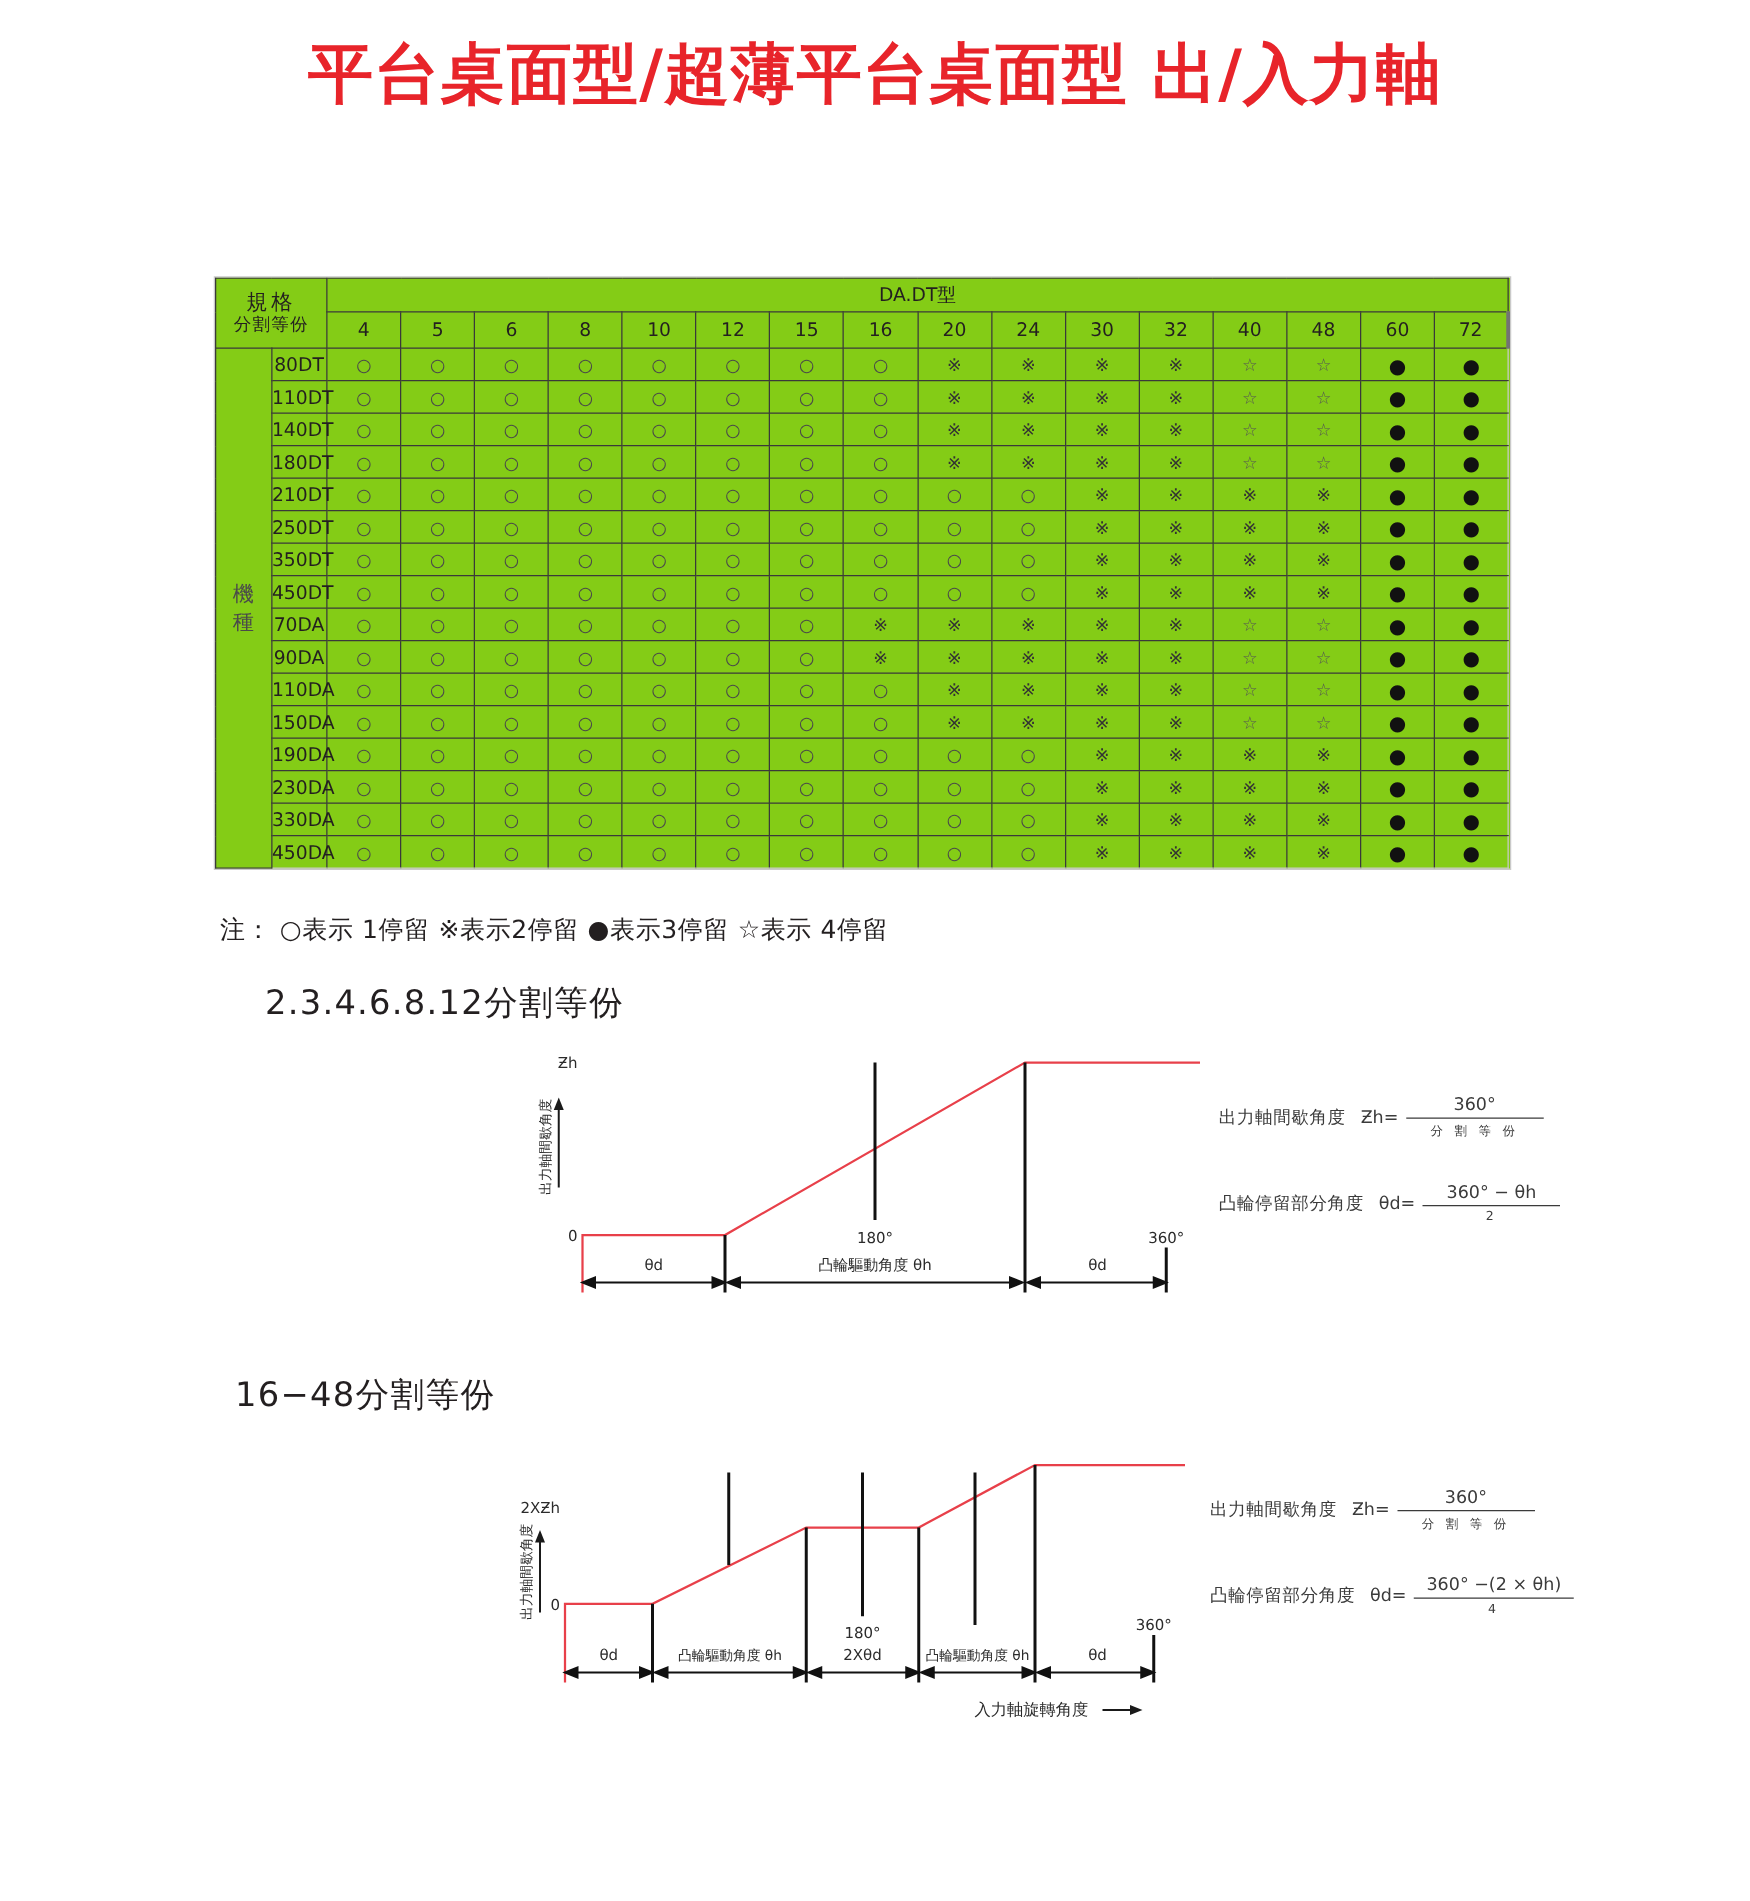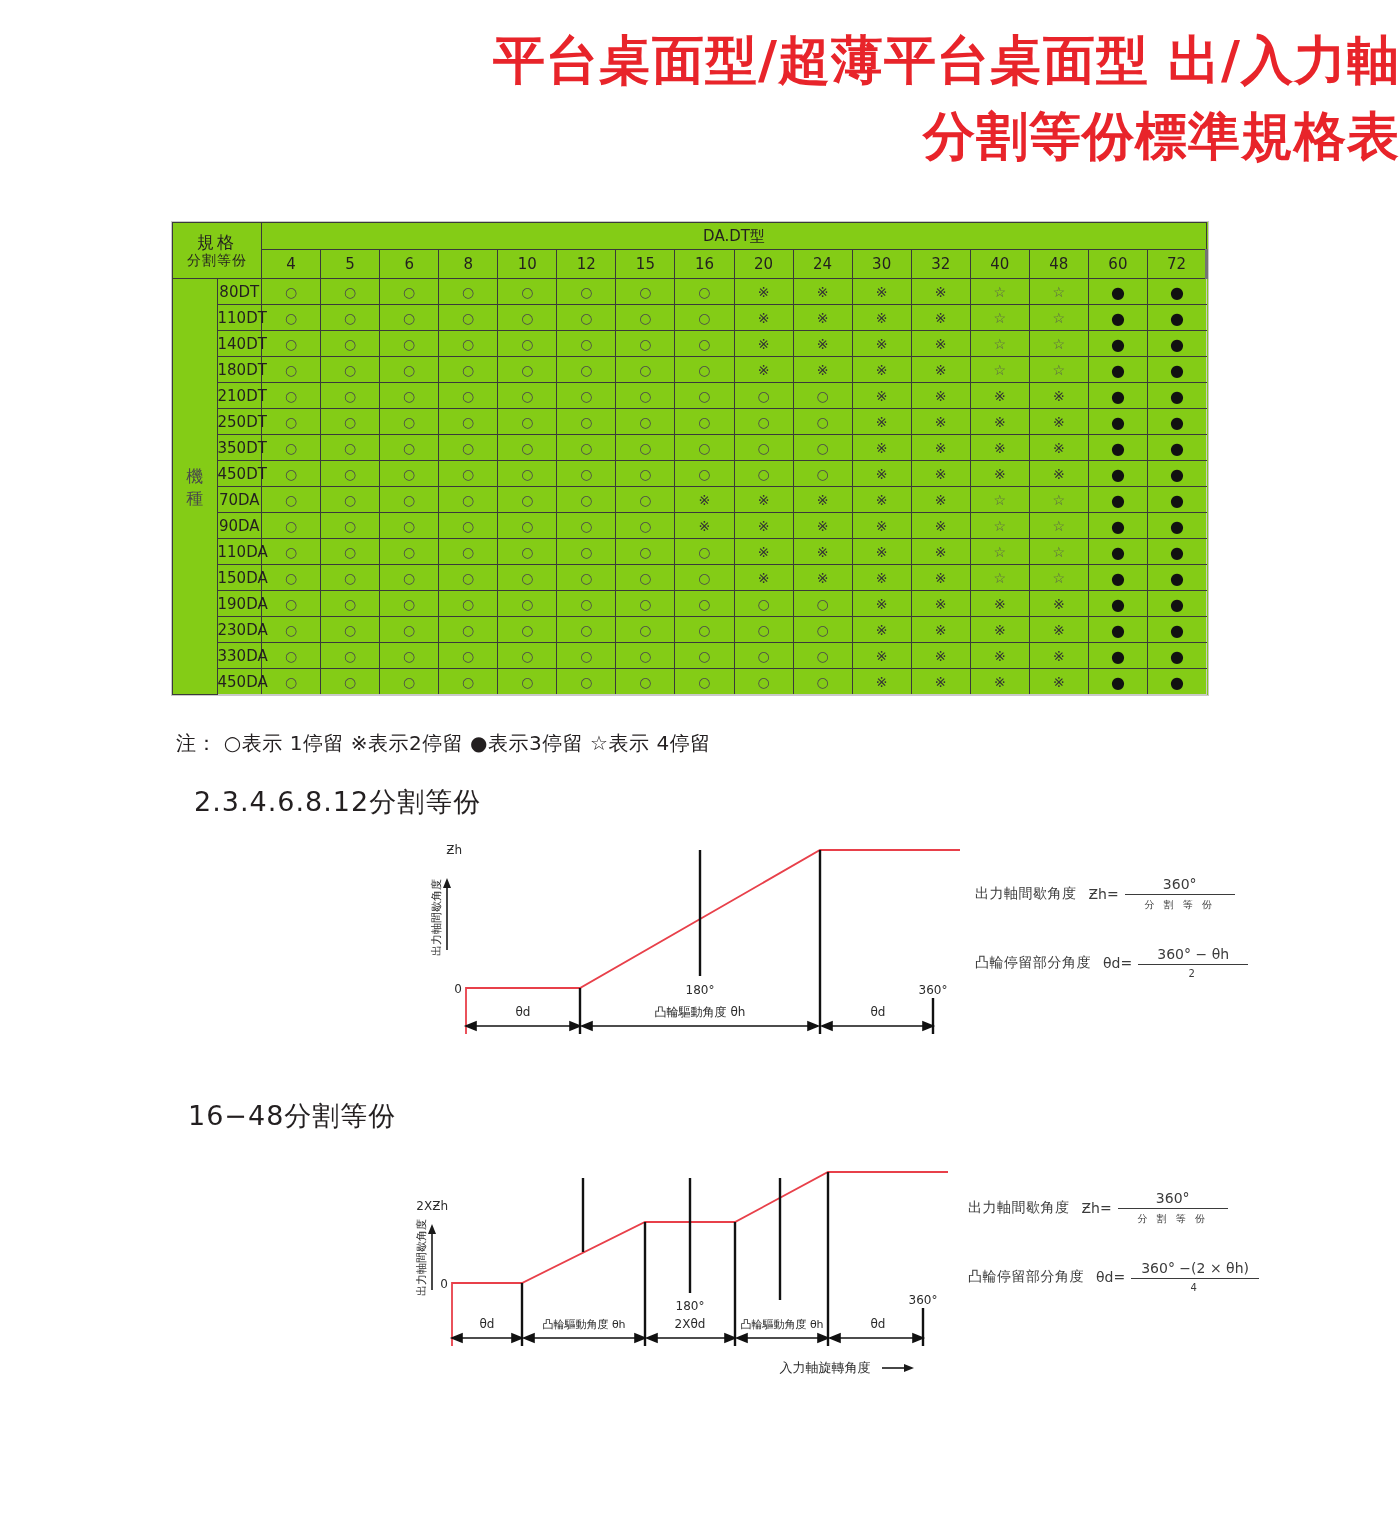--- a/index.html
+++ b/index.html
@@ -24,21 +24,20 @@
     width: 1400px;
     text-align: center;
   }
   #title-block .tline {
     color: #e8242a;
     font-weight: bold;
     font-size: 52px;
     line-height: 76px;
     letter-spacing: 1px;
     white-space: nowrap;
-    text-align: right;
   }
 
   
   #spec-table-wrap {
     position: absolute;
     left: 172px;
     top: 222px;
     width: 1036px;
   }
   table.spec {
@@ -134,21 +133,21 @@
   }
 
   
   .sec-head {
     position: absolute;
     font-size: 27px;
     color: #231f20;
     letter-spacing: 1px;
     white-space: nowrap;
   }
-  #sec1-head { left: 194px; top: 784px; }
+  #sec1-head { left: 212px; top: 784px; }
   #sec2-head { left: 188px; top: 1098px; }
 
   
   .diagram {
     position: absolute;
   }
   #diagram1 { left: 400px; top: 838px; width: 560px; height: 210px; }
   #diagram2 { left: 370px; top: 1160px; width: 580px; height: 220px; }
 
   
@@ -186,21 +185,20 @@
     color: #3b3b3b;
     padding-top: 3px;
     letter-spacing: 3px;
   }
 </style>
 </head>
 <body>
 
 <div id="title-block">
   <div class="tline">平台桌面型/超薄平台桌面型 出/入力軸</div>
-  <div class="tline">分割等份標準規格表</div>
 </div>
 
 <div id="spec-table-wrap">
   <table class="spec">
     <thead>
       <tr>
         <th class="hdr-spec" colspan="2" rowspan="2">
           <span class="l1">規格</span>
           <span class="l2">分割等份</span>
         </th>

